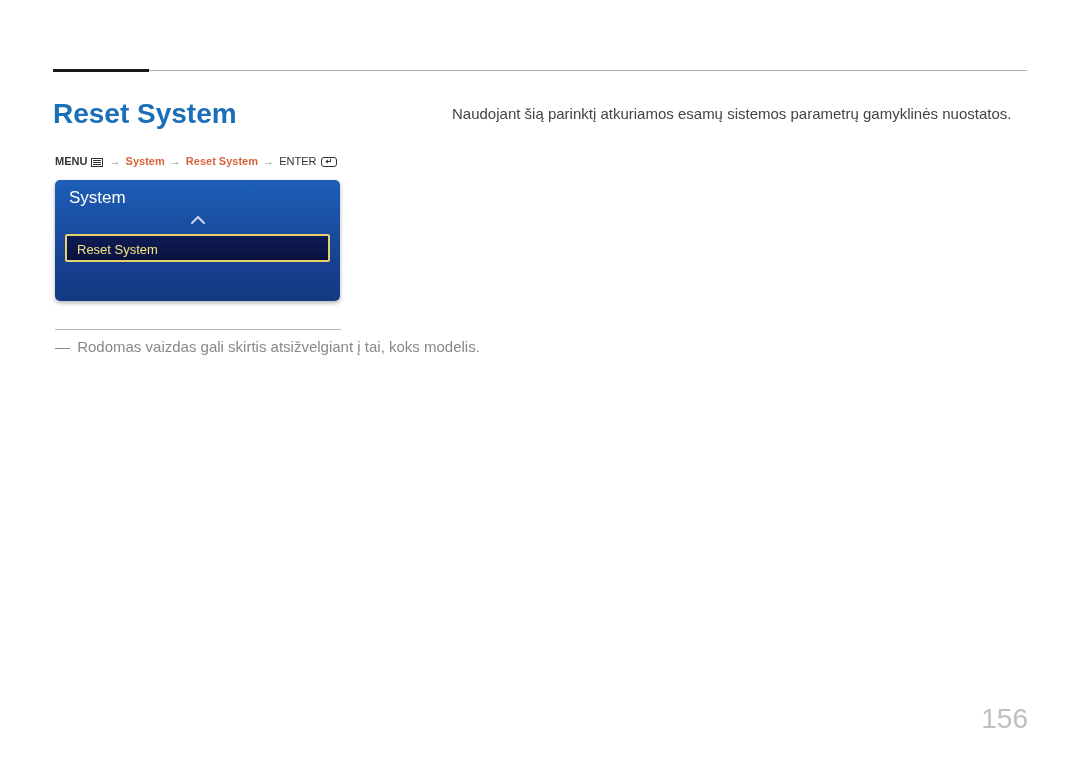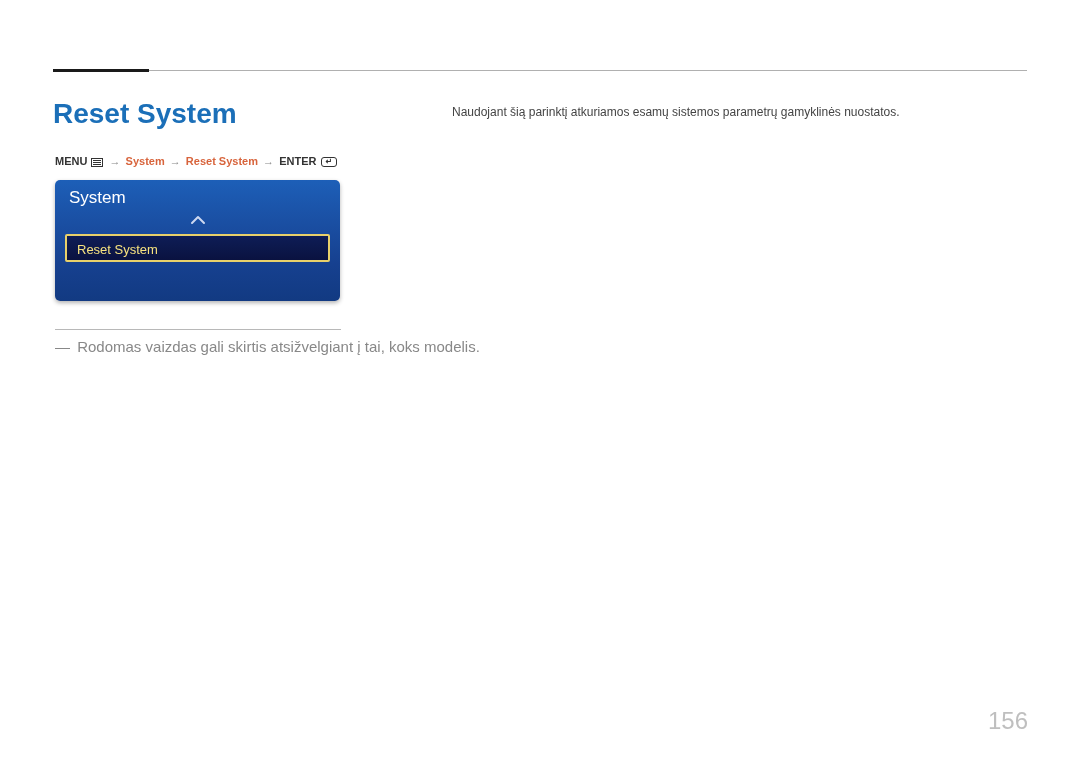--- a/index.html
+++ b/index.html
@@ -75,21 +75,21 @@
       color: #888;
       font-weight: normal;
       margin: 0 2px;
     }
     .breadcrumb .path-highlight {
       color: #d8643c;
       font-weight: bold;
     }
     .breadcrumb .enter-text {
       color: #333;
-      font-weight: bold;
+      font-weight: normal;
     }
     .breadcrumb .enter-icon {
       display: inline-block;
       width: 16px;
       height: 10px;
       border: 1px solid #333;
       border-radius: 3px;
       vertical-align: middle;
       position: relative;
       margin-left: 2px;
@@ -154,28 +154,28 @@
       color: #888;
     }
     .footnote .dash {
       margin-right: 3px;
       color: #888;
     }
     .description {
       position: absolute;
       top: 105px;
       left: 452px;
-      font-size: 12px;
+      font-size: 15px;
       color: #444;
     }
     .page-number {
       position: absolute;
       bottom: 28px;
       right: 52px;
-      font-size: 24px;
+      font-size: 28px;
       color: #bfbfbf;
       font-weight: 300;
     }
   </style>
 </head>
 <body>
 
 <div class="page-header-line"></div>
 <div class="page-header-accent"></div>
 

